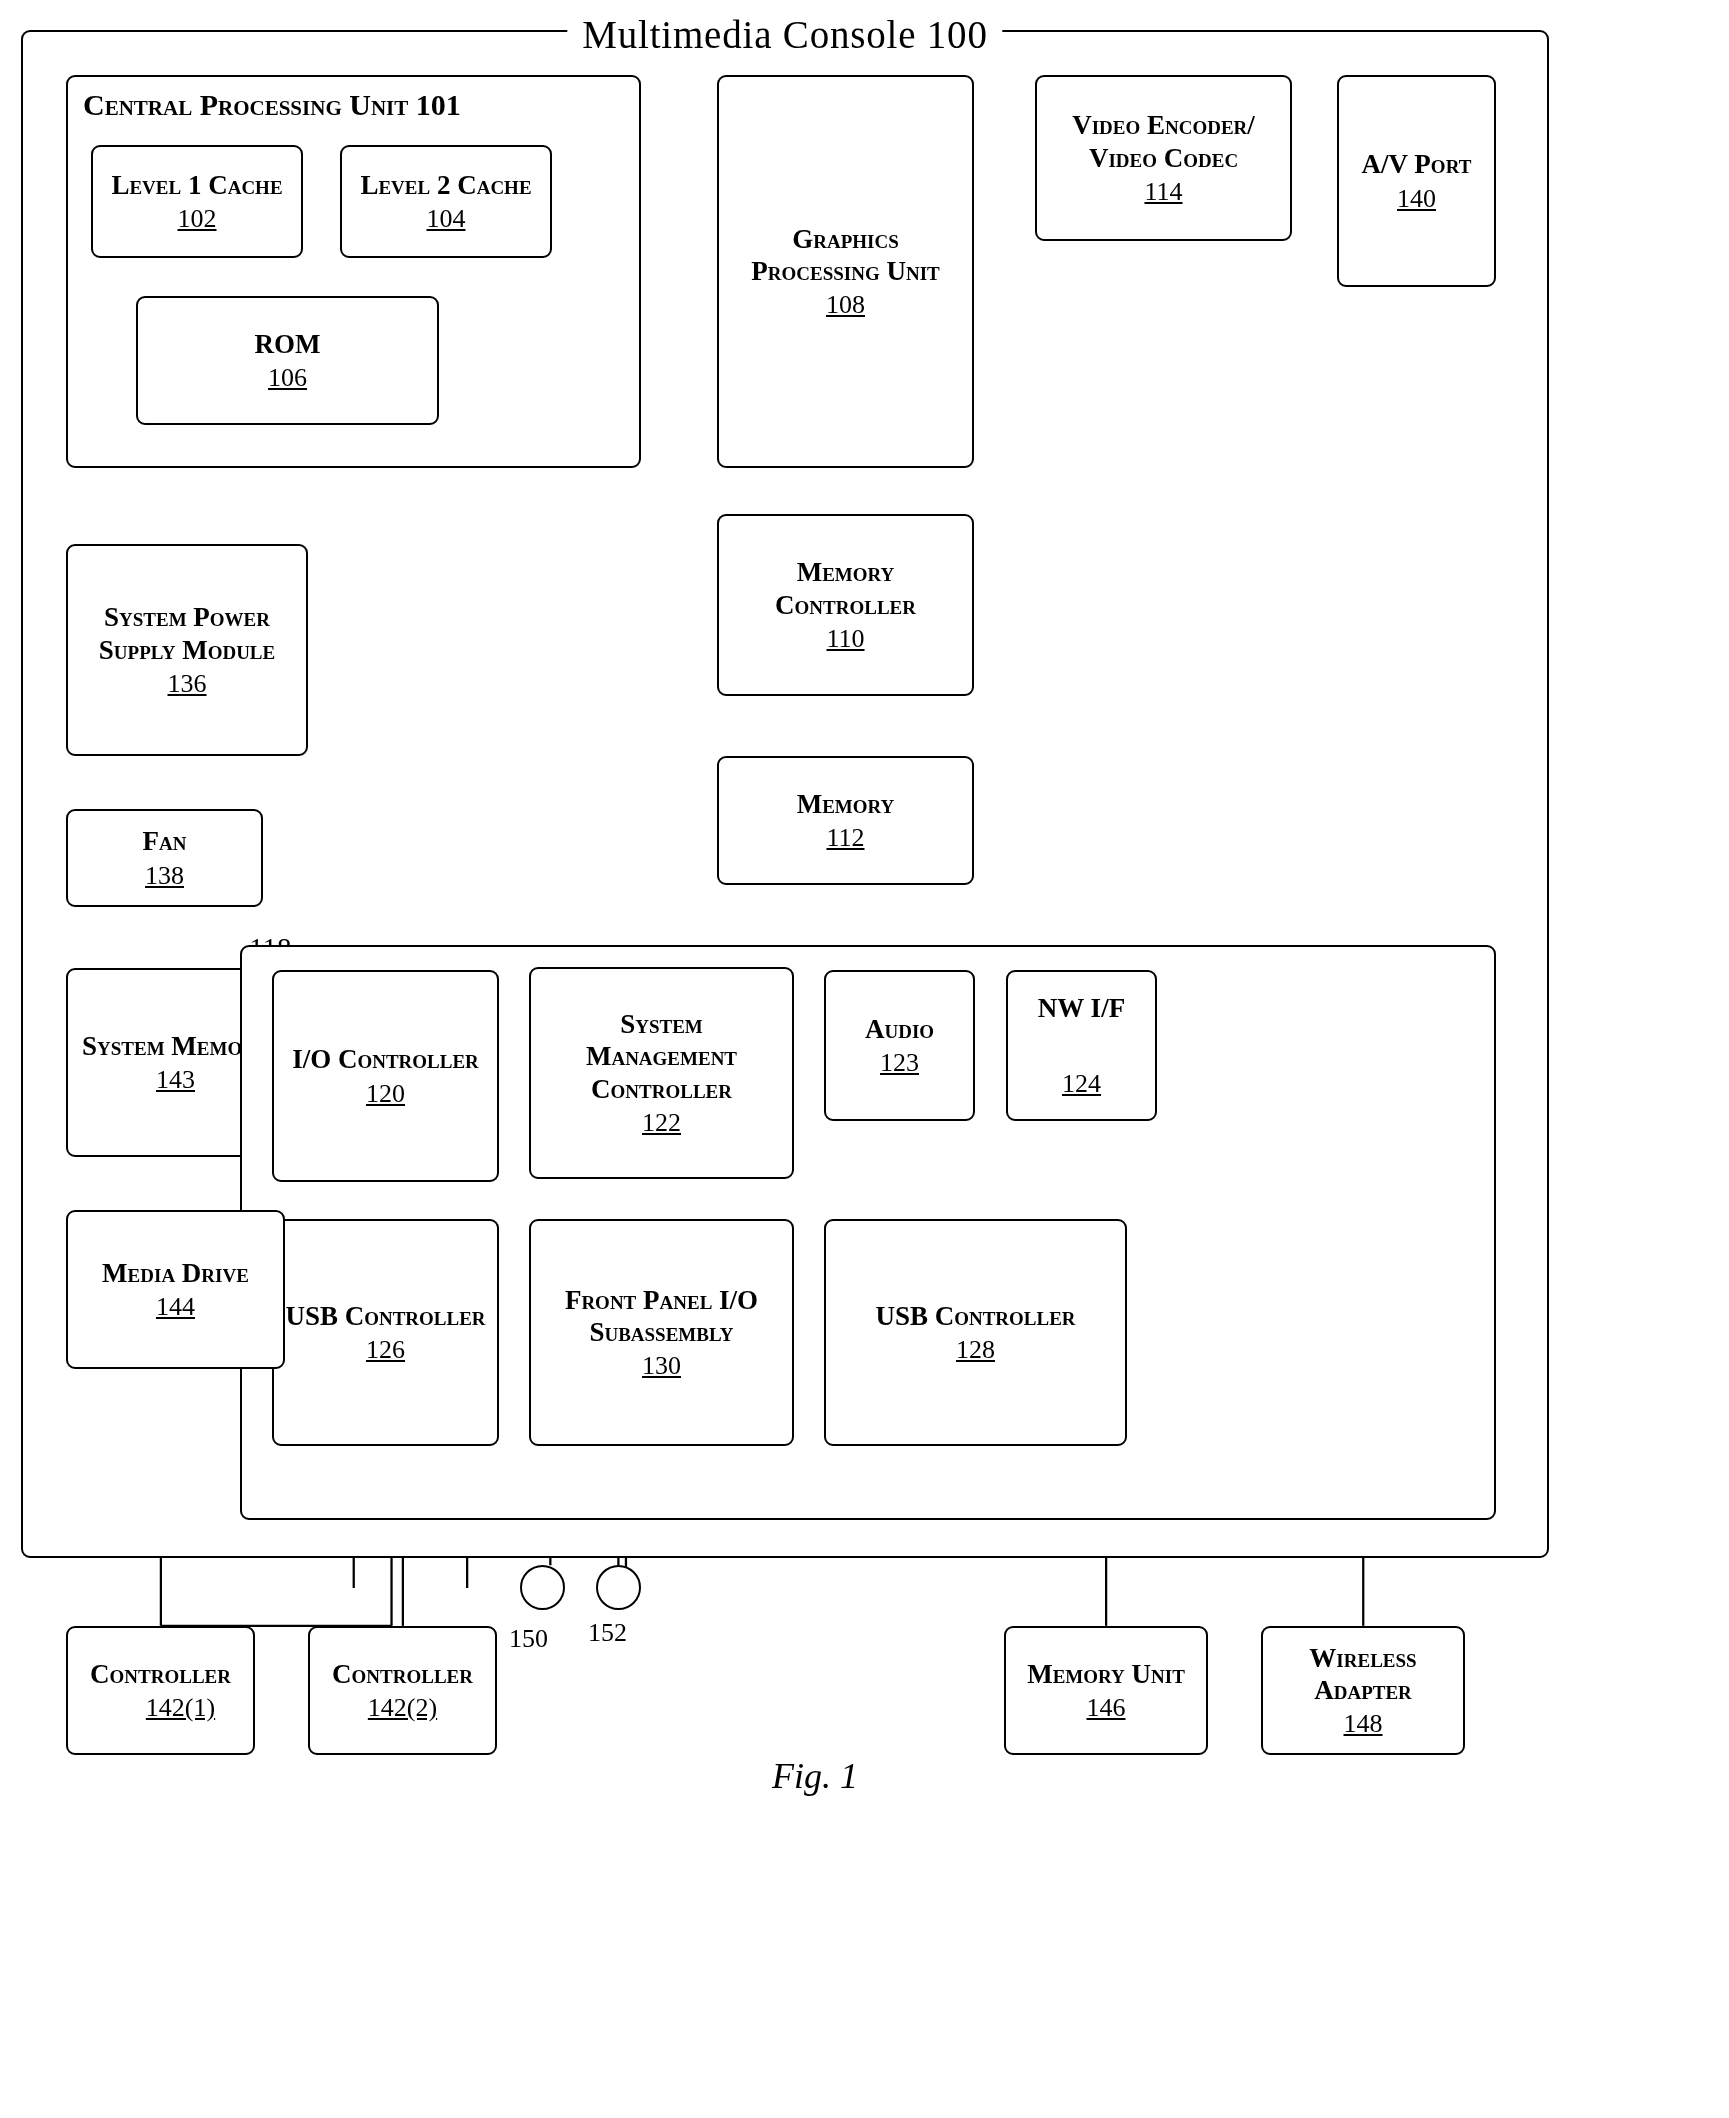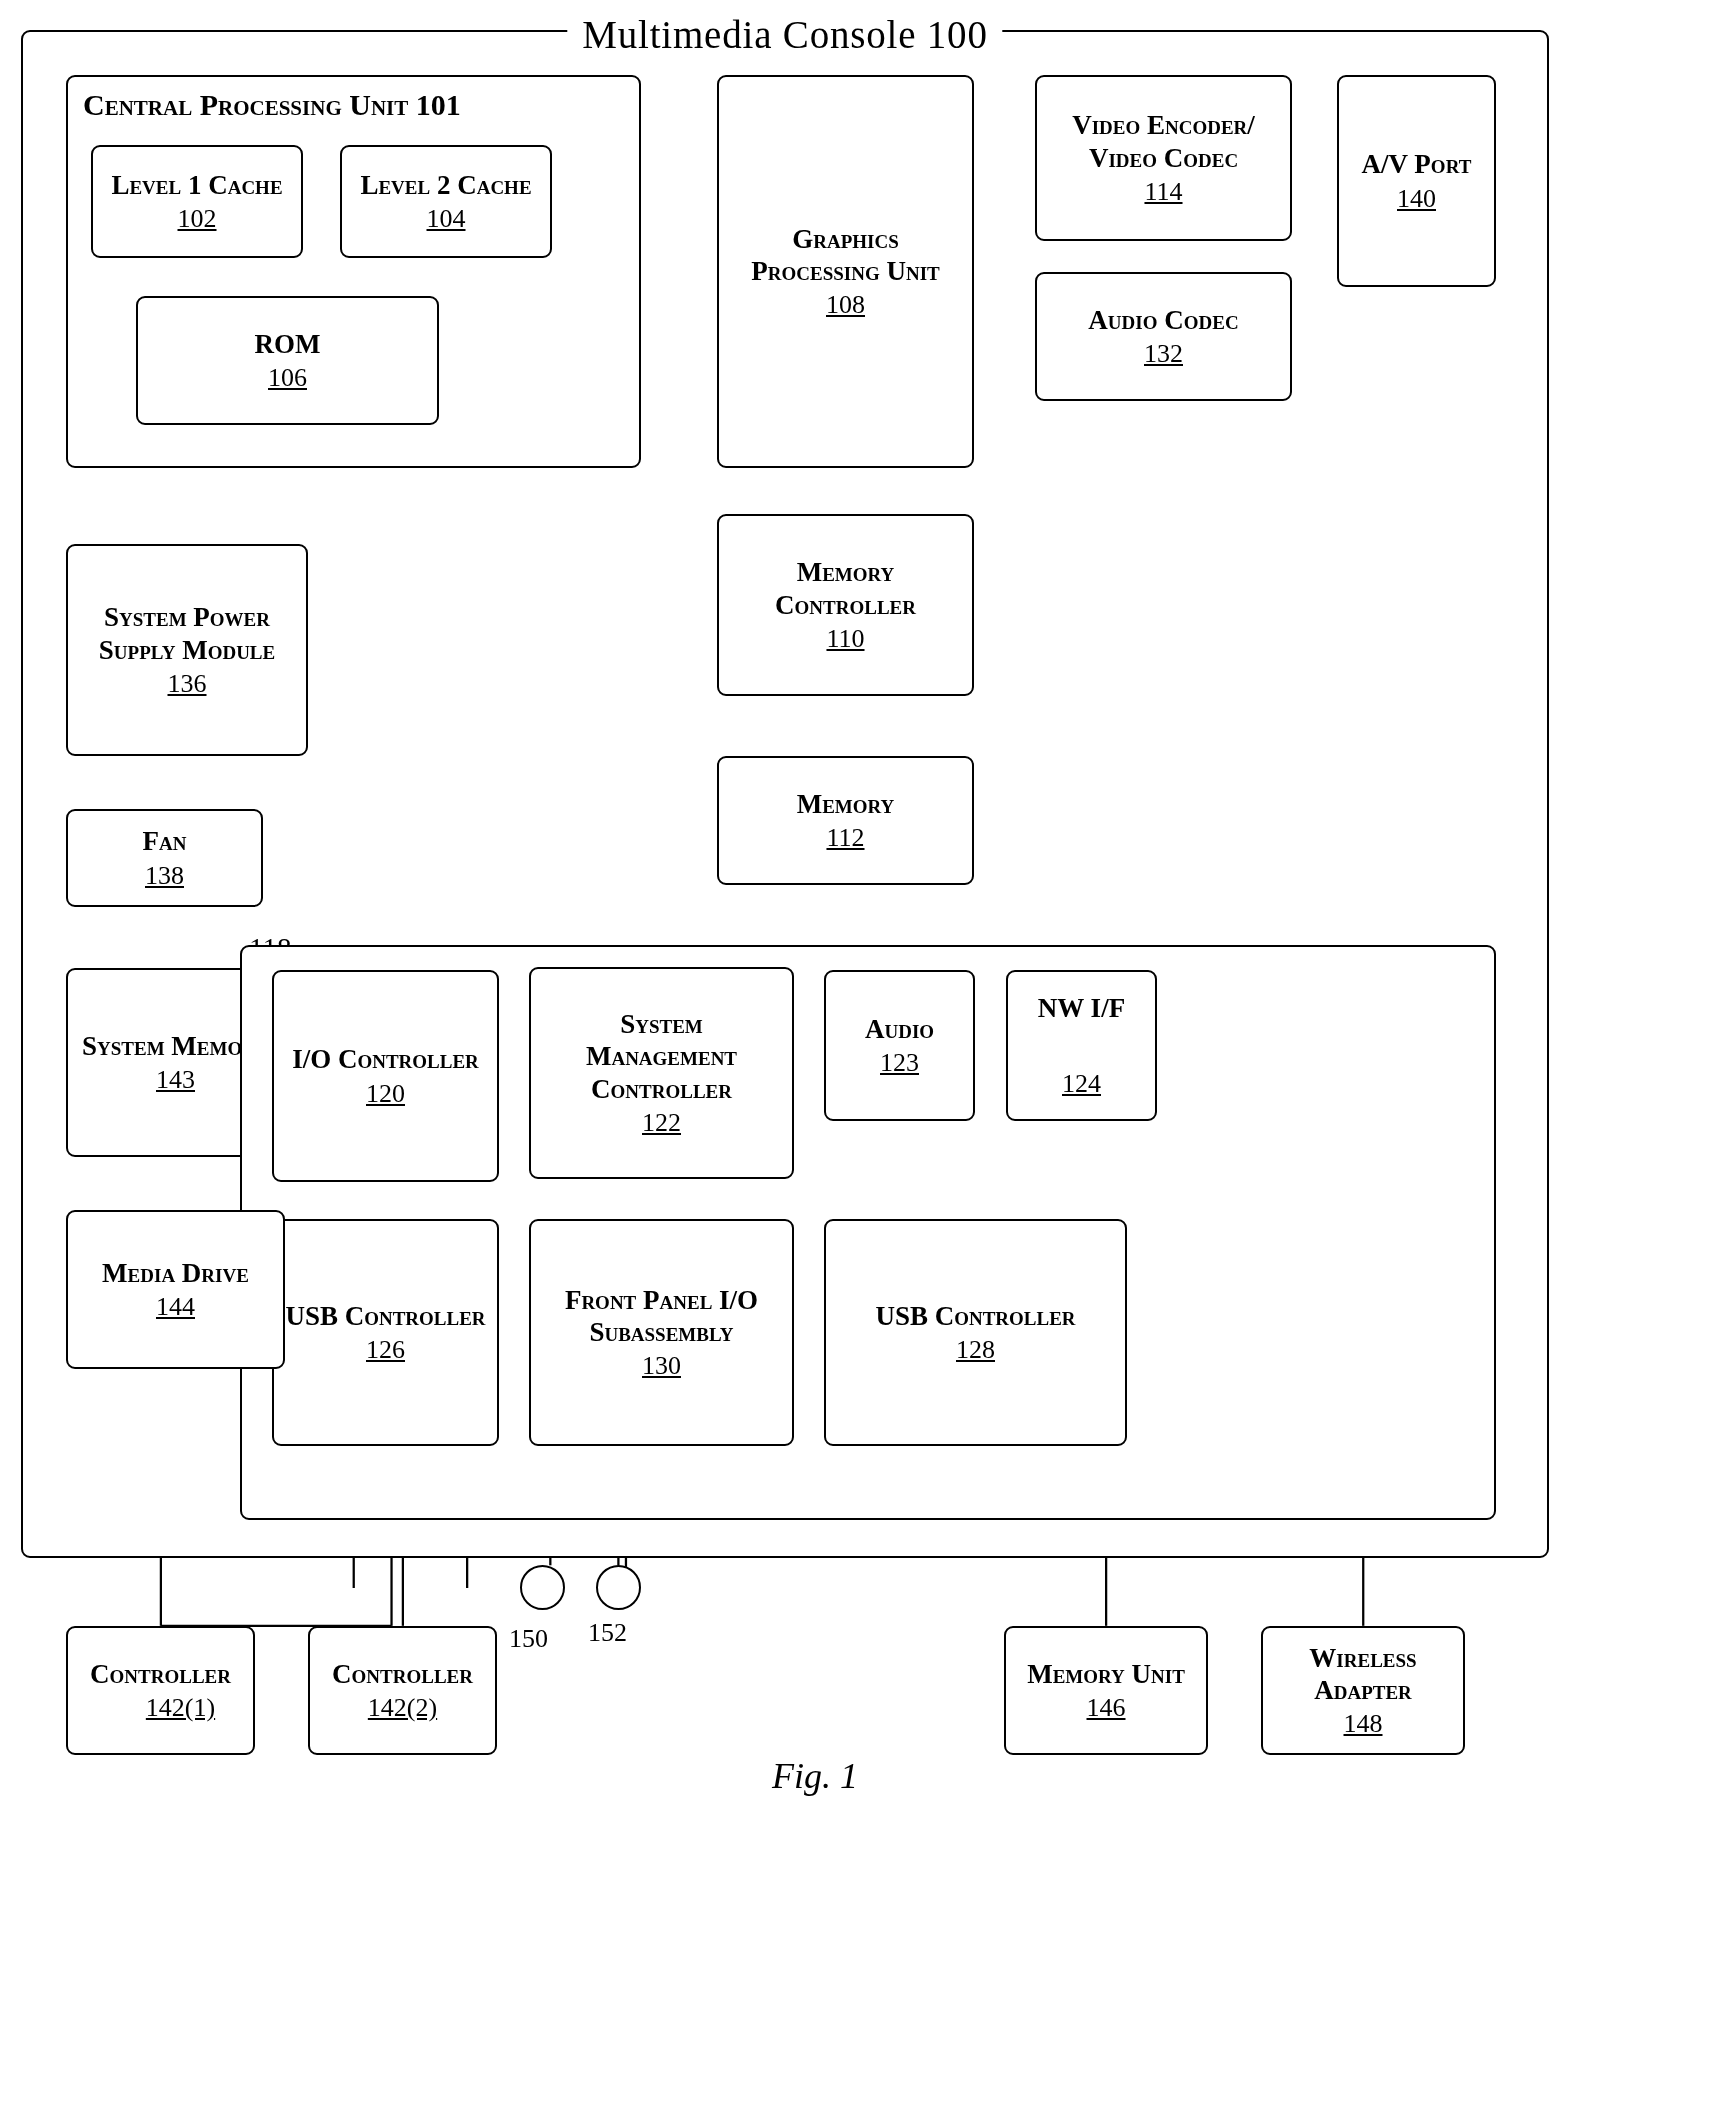--- a/index.html
+++ b/index.html
@@ -395,24 +395,20 @@
     <div class="box gpu-box">
       <span class="box-title">Graphics Processing Unit</span>
       <span class="box-number" style="text-decoration: underline;">108</span>
     </div>
 
     <div class="box video-encoder-box">
       <span class="box-title">Video Encoder/ Video Codec</span>
       <span class="box-number" style="text-decoration: underline;">114</span>
     </div>
 
-    <div class="box audio-codec-box">
-      <span class="box-title">Audio Codec</span>
-      <span class="box-number" style="text-decoration: underline;">132</span>
-    </div>
 
     <div class="box av-port-box">
       <span class="box-title">A/V Port</span>
       <span class="box-number" style="text-decoration: underline;">140</span>
     </div>
 
     <div class="box power-supply-box">
       <span class="box-title">System Power Supply Module</span>
       <span class="box-number" style="text-decoration: underline;">136</span>
     </div>

